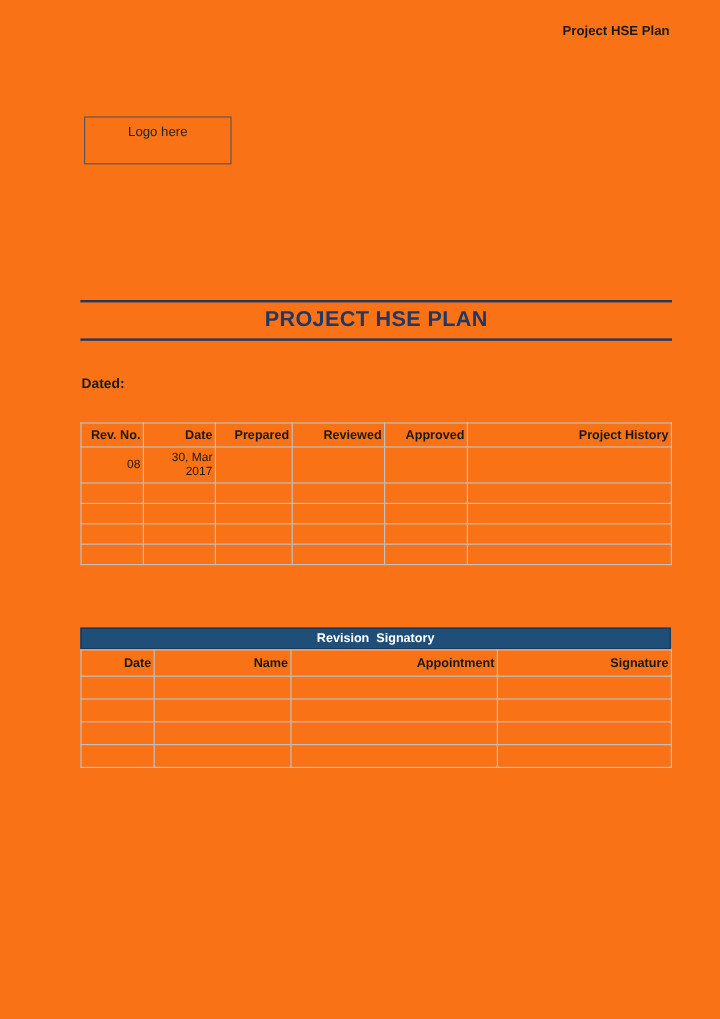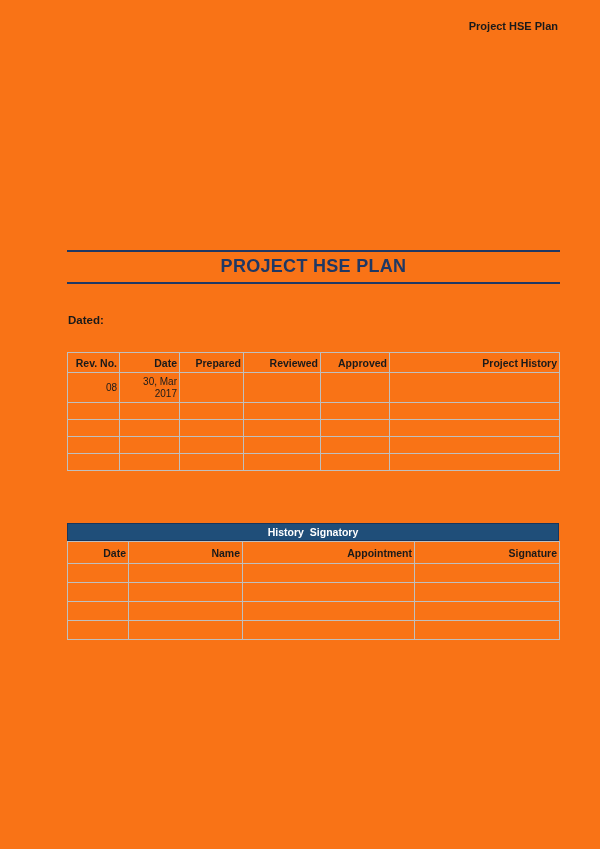--- a/index.html
+++ b/index.html
@@ -97,20 +97,23 @@
   .tb-signatory tr.r-sig td { height: 19px; }
   td.date-cell { font-size: 12.5px; line-height: 1.15; }
 </style>
 </head>
 <body>
 
 <div class="page">
 
   <div class="header-title">Project HSE Plan</div>
 
+  <div class="logo-box">
+    <span>Logo here</span>
+  </div>
 
   <div class="rule rule-top"></div>
   <div class="doc-title">PROJECT HSE PLAN</div>
   <div class="rule rule-bottom"></div>
 
   <div class="dated">Dated:</div>
 
   <div class="table-block tb-history">
     <table class="tbl">
       <colgroup>
@@ -168,21 +171,21 @@
           <td></td>
           <td></td>
           <td></td>
           <td></td>
         </tr>
       </tbody>
     </table>
   </div>
 
   <div class="table-block tb-signatory">
-    <div class="table-title-bar">History  Signatory</div>
+    <div class="table-title-bar">Revision  Signatory</div>
     <table class="tbl">
       <colgroup>
         <col style="width:61px">
           <col style="width:114px">
           <col style="width:172px">
           <col style="width:145px">
       </colgroup>
       <tbody>
         <tr class="colhead">
           <td>Date</td>

